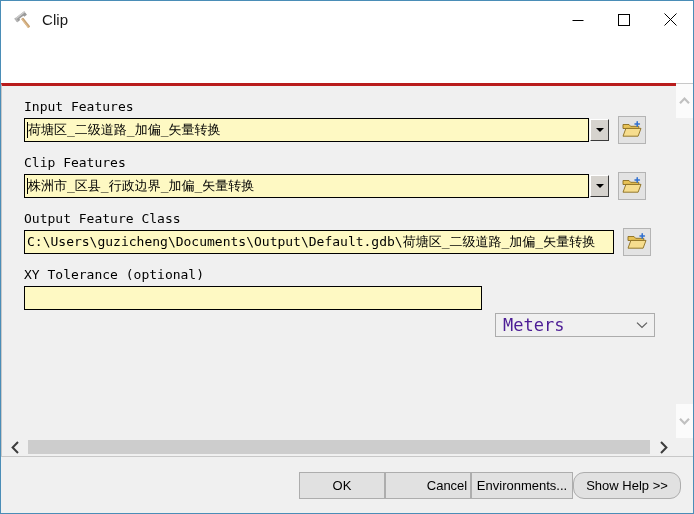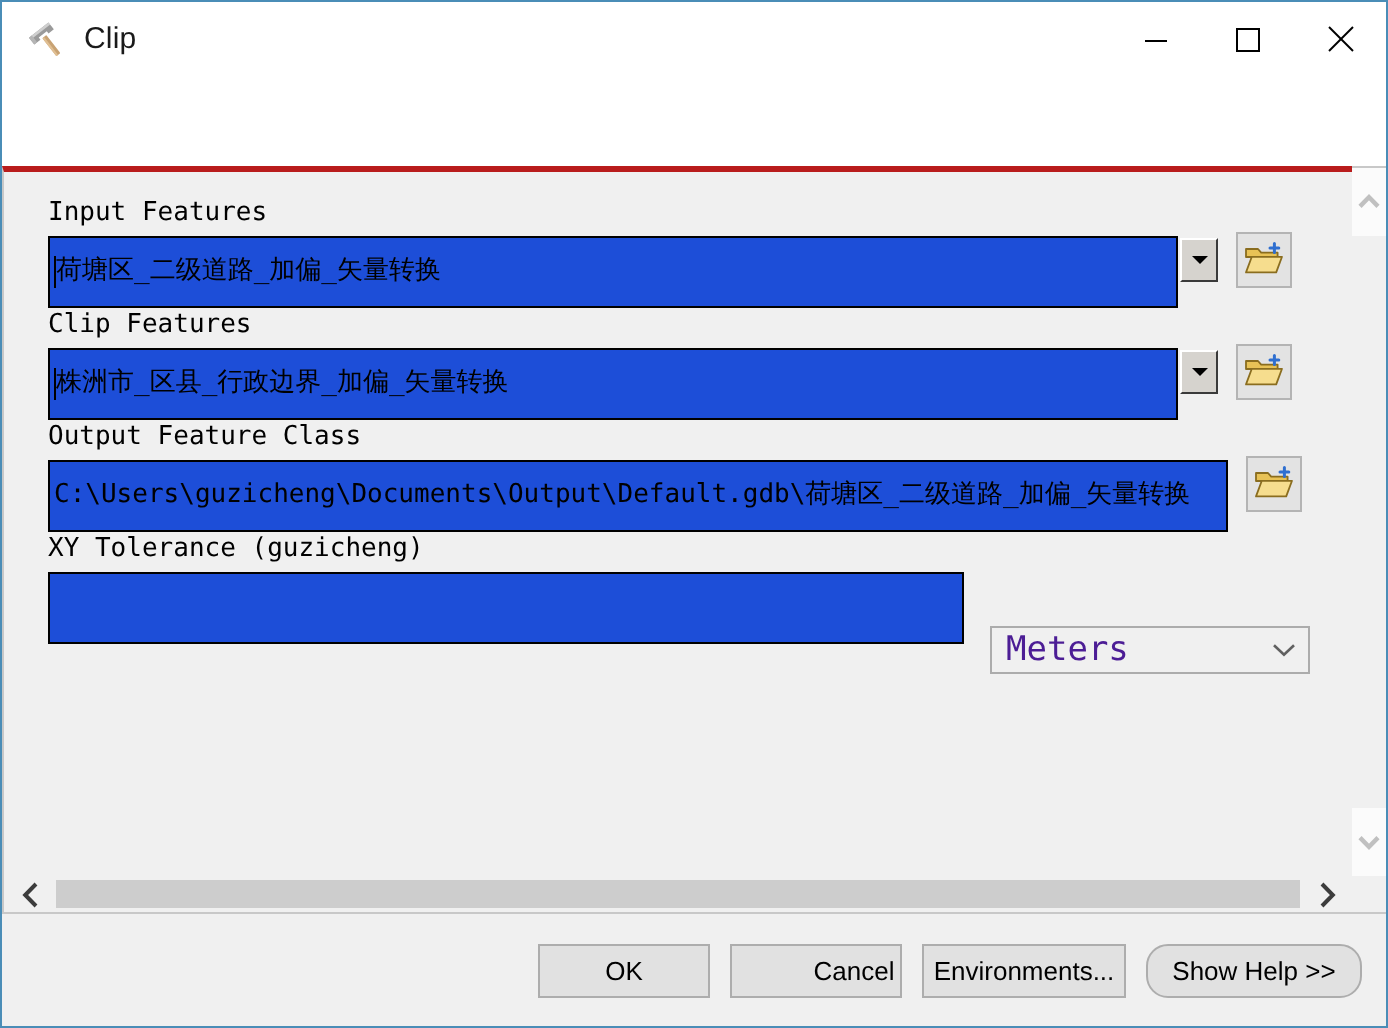--- a/index.html
+++ b/index.html
@@ -111,23 +111,23 @@
     white-space: nowrap;
   }
 
   .input-line {
     display: flex;
     align-items: stretch;
     height: 24px;
   }
 
   .textbox {
-    background: #1d4ed8;
+    background: #fef9c3;
     border: 1px solid #000000;
-    height: 36px;
+    height: 24px;
     box-sizing: border-box;
     display: flex;
     align-items: center;
     overflow: hidden;
     padding: 0 2px;
     position: relative;
   }
   .textbox .val {
     font-family: "DejaVu Sans Mono", monospace;
     font-size: 13px;
@@ -292,21 +292,20 @@
     box-sizing: border-box;
   }
   .btn {
     height: 27px;
     background: #e1e1e1;
     border: 1px solid #adadad;
     box-sizing: border-box;
     font-family: "Liberation Sans", sans-serif;
     font-size: 13px;
     color: #000000;
-    margin-left: 10px;
     padding: 0 10px;
     cursor: default;
     display: flex;
     align-items: center;
     justify-content: center;
     white-space: nowrap;
   }
   .btn-ok { width: 86px; }
   .btn-cancel { width: 86px; padding-left: 48px; }
   .btn-env { width: 102px; }
@@ -411,21 +410,21 @@
                 <path d="M1 15.2 L3.9 7.4 H19 L16.1 15.2 Z" fill="#f6dd8e" stroke="#8a6d1f" stroke-width="0.9" stroke-linejoin="round"></path>
                 <path d="M15.2 0.8 v4.4 M13 3 h4.4" stroke="#2f6fd0" stroke-width="1.5" stroke-linecap="round"></path>
               </svg>
             </div>
           </div>
         </div>
 
         <div class="gap-sm"></div>
 
         <div class="field-block">
-          <div class="field-label">XY Tolerance (guzicheng)</div>
+          <div class="field-label">XY Tolerance (optional)</div>
           <div class="input-line">
             <div class="textbox tb-tol">
               <span class="val"></span>
             </div>
           </div>
         </div>
 
         <div class="units-row">
           <div class="units-select">
             <span class="u-val">Meters</span>

